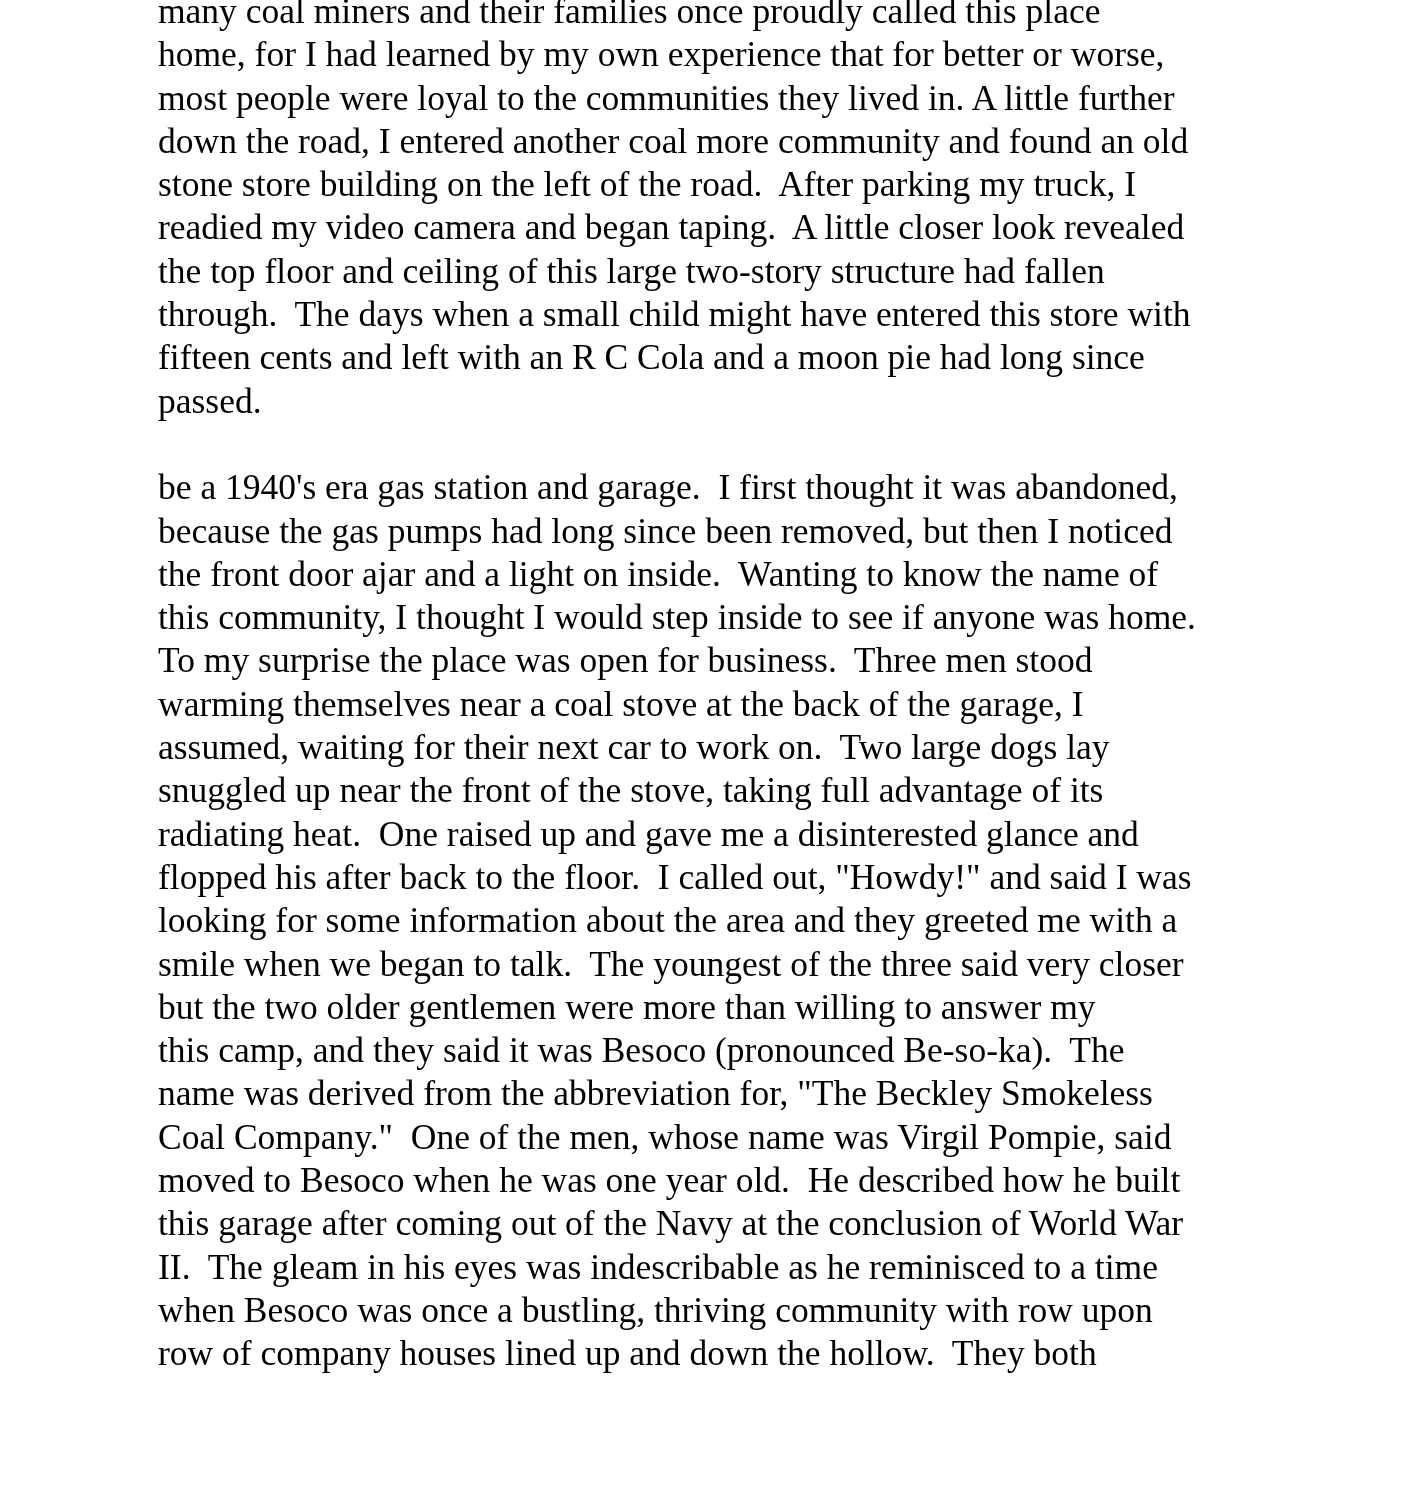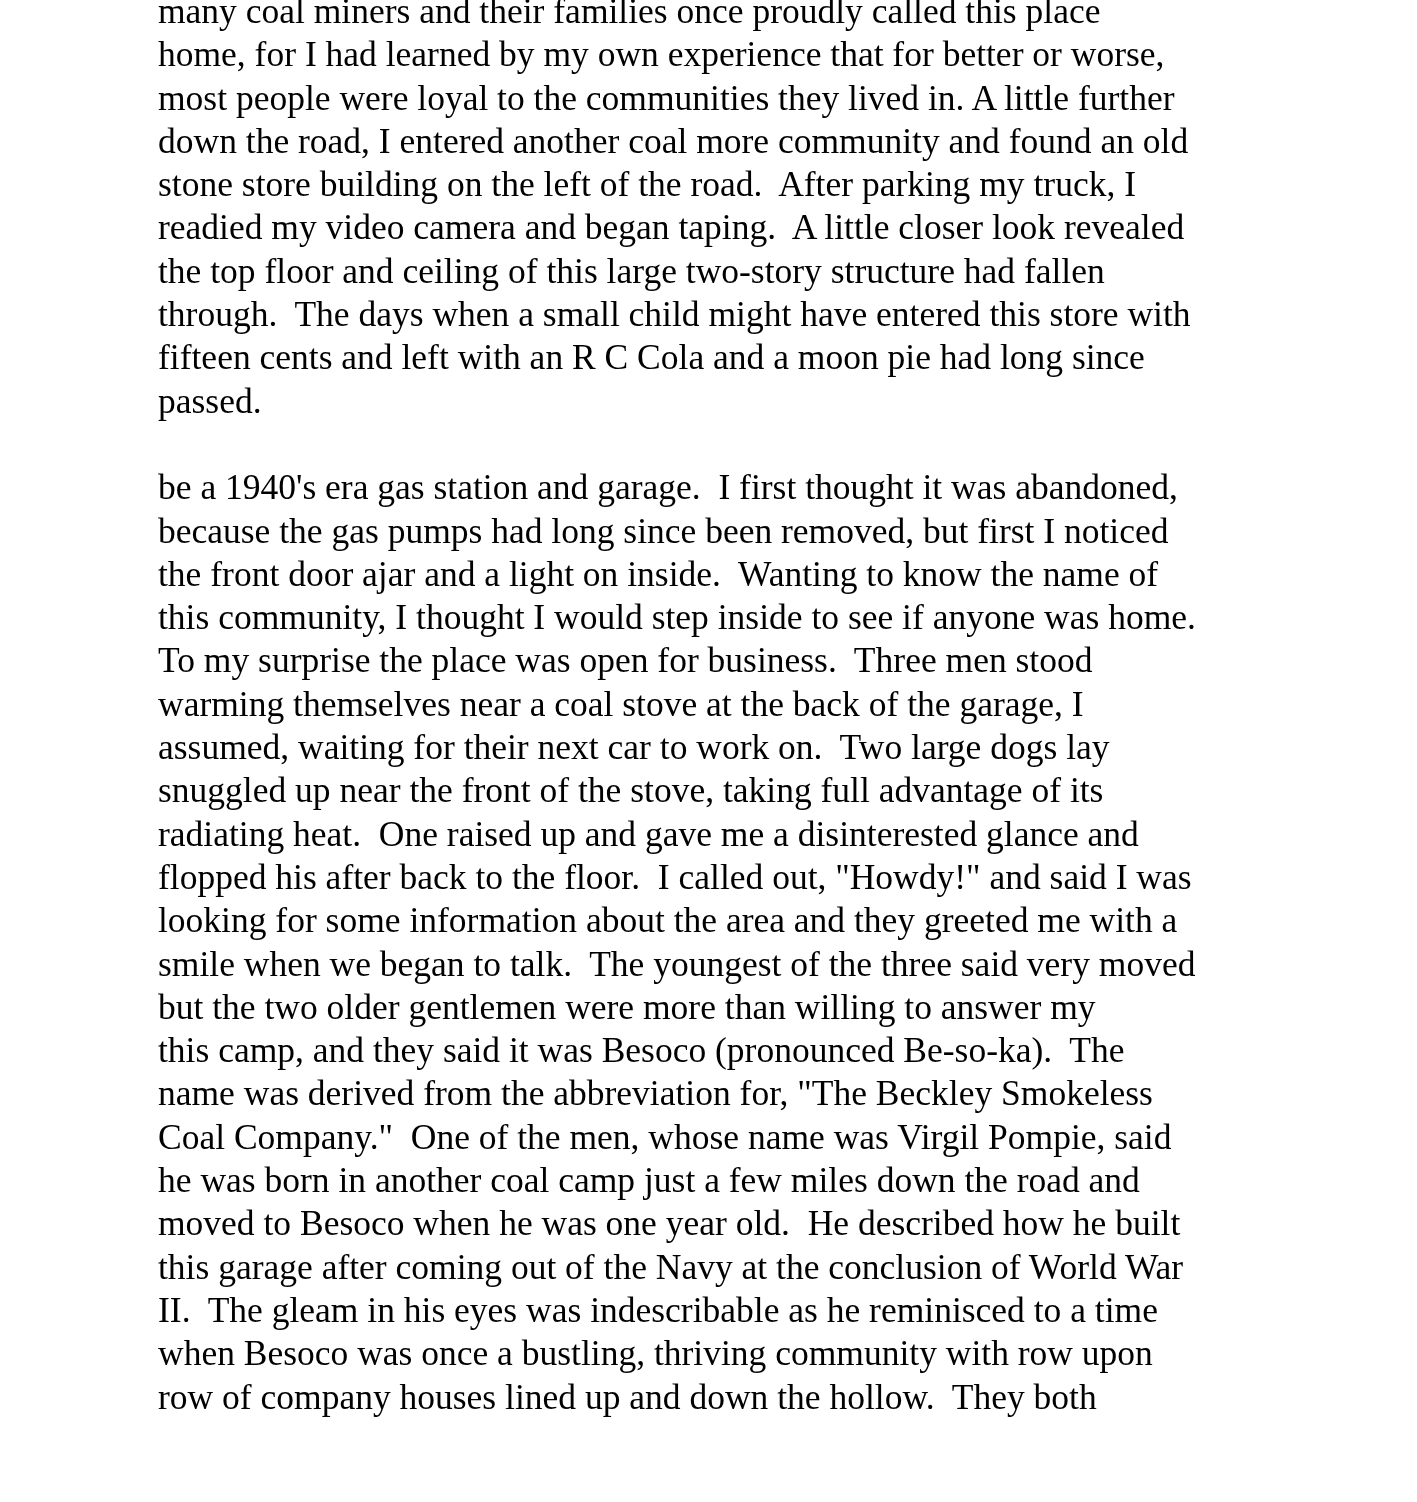--- a/index.html
+++ b/index.html
@@ -48,35 +48,34 @@
     <span class="line">stone store building on the left of the road.  After parking my truck, I</span>
     <span class="line">readied my video camera and began taping.  A little closer look revealed</span>
     <span class="line">the top floor and ceiling of this large two-story structure had fallen</span>
     <span class="line">through.  The days when a small child might have entered this store with</span>
     <span class="line">fifteen cents and left with an R C Cola and a moon pie had long since</span>
     <span class="line">passed.</span>
   </div>
   <span class="blank"></span>
   <div>
     <span class="line">be a 1940's era gas station and garage.  I first thought it was abandoned,</span>
-    <span class="line">because the gas pumps had long since been removed, but first I noticed</span>
+    <span class="line">because the gas pumps had long since been removed, but then I noticed</span>
     <span class="line">the front door ajar and a light on inside.  Wanting to know the name of</span>
     <span class="line">this community, I thought I would step inside to see if anyone was home.</span>
     <span class="line">To my surprise the place was open for business.  Three men stood</span>
     <span class="line">warming themselves near a coal stove at the back of the garage, I</span>
     <span class="line">assumed, waiting for their next car to work on.  Two large dogs lay</span>
     <span class="line">snuggled up near the front of the stove, taking full advantage of its</span>
     <span class="line">radiating heat.  One raised up and gave me a disinterested glance and</span>
     <span class="line">flopped his after back to the floor.  I called out, "Howdy!" and said I was</span>
     <span class="line">looking for some information about the area and they greeted me with a</span>
-    <span class="line">smile when we began to talk.  The youngest of the three said very moved</span>
+    <span class="line">smile when we began to talk.  The youngest of the three said very closer</span>
     <span class="line">but the two older gentlemen were more than willing to answer my</span>
     <span class="line">this camp, and they said it was Besoco (pronounced Be-so-ka).  The</span>
     <span class="line">name was derived from the abbreviation for, "The Beckley Smokeless</span>
     <span class="line">Coal Company."  One of the men, whose name was Virgil Pompie, said</span>
-    <span class="line">he was born in another coal camp just a few miles down the road and</span>
     <span class="line">moved to Besoco when he was one year old.  He described how he built</span>
     <span class="line">this garage after coming out of the Navy at the conclusion of World War</span>
     <span class="line">II.  The gleam in his eyes was indescribable as he reminisced to a time</span>
     <span class="line">when Besoco was once a bustling, thriving community with row upon</span>
     <span class="line">row of company houses lined up and down the hollow.  They both</span>
   </div>
 </div>
 
 </body></html>

